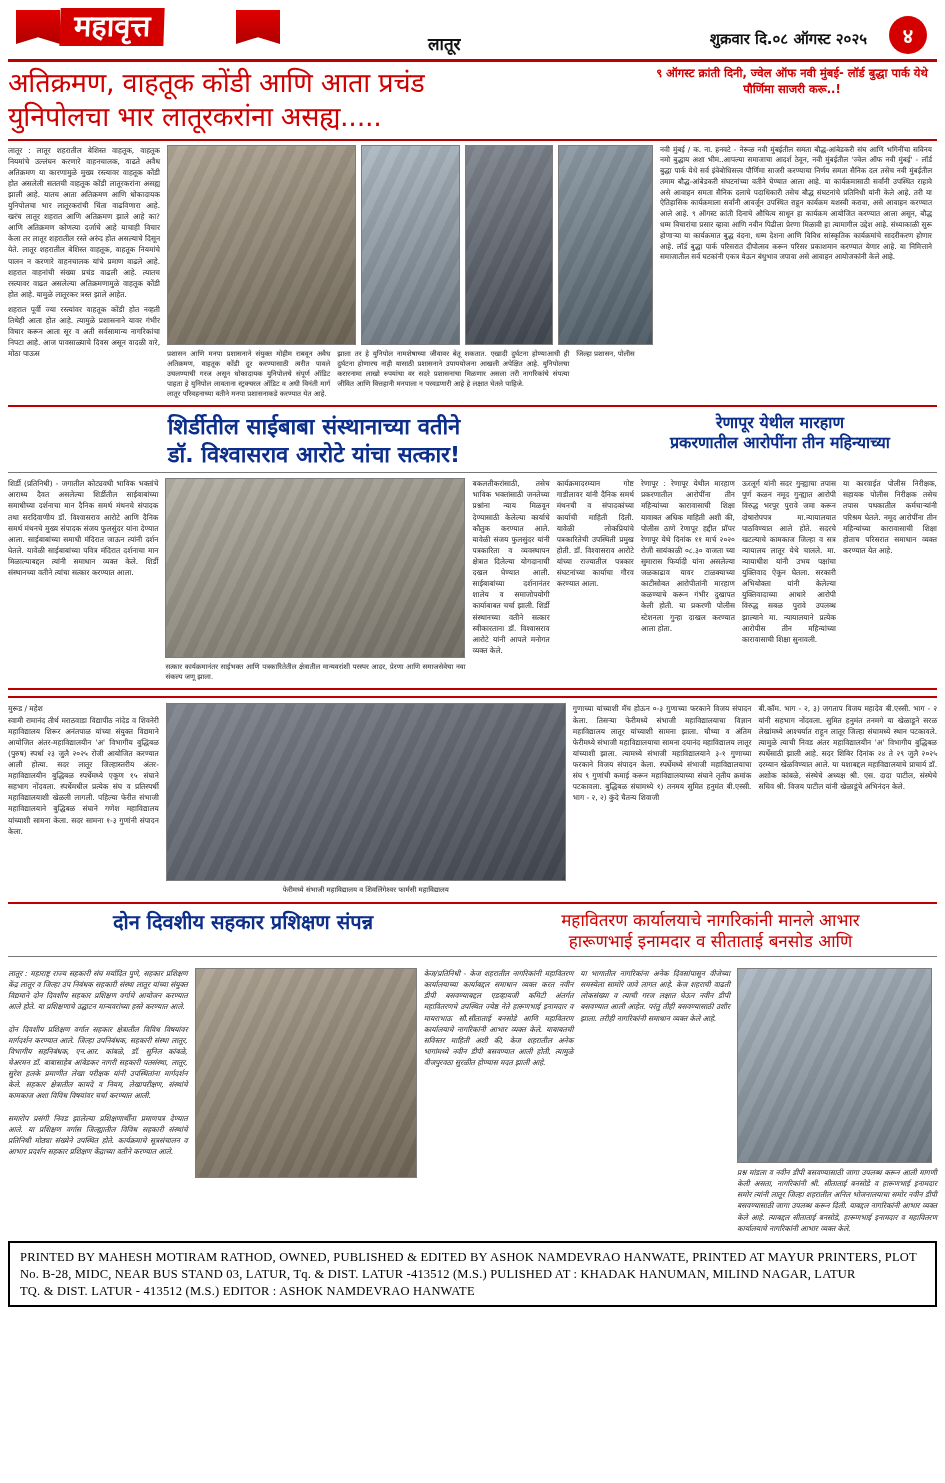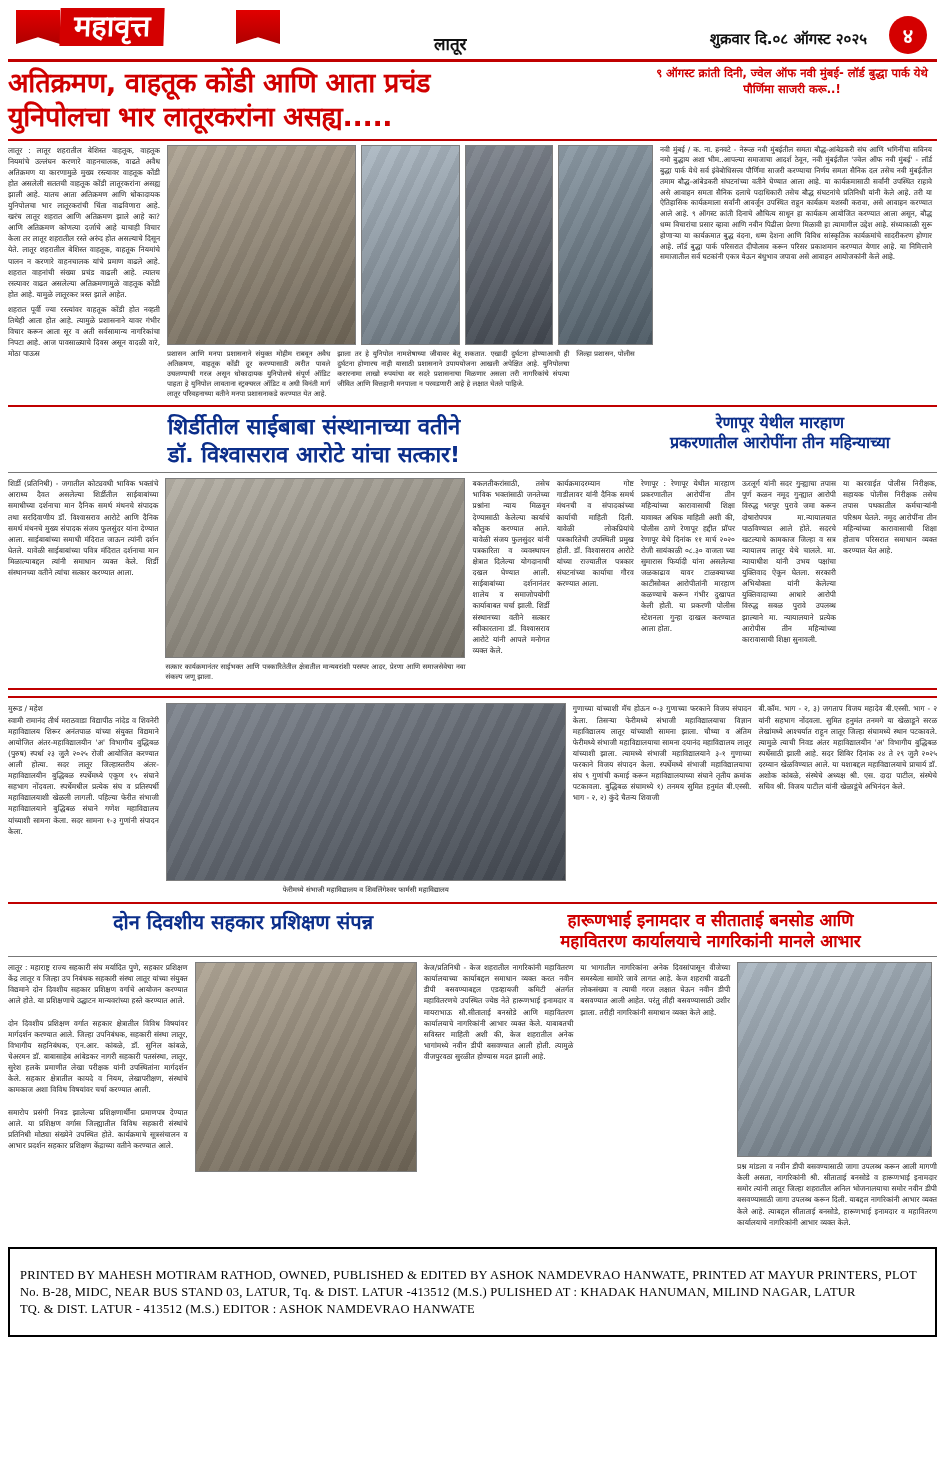--- a/index.html
+++ b/index.html
@@ -49,41 +49,40 @@
     width: 44px; height: 34px;
     background: linear-gradient(180deg,#e10000,#b00000);
   }
   .masthead-flag-left { left: 8px; clip-path: polygon(0 0,100% 0,100% 100%,50% 80%,0 100%); }
   .masthead-flag-right { left: 228px; clip-path: polygon(0 0,100% 0,100% 100%,50% 80%,0 100%); }
   .masthead-city {
     position: absolute;
     left: 420px; top: 26px;
     font-size: 17px; font-weight: bold;
     color: #111;
-    margin-left: 6px;
   }
   .masthead-date {
     position: absolute;
     right: 70px; top: 22px;
     font-size: 15px; font-weight: bold;
     color: #111;
   }
   .masthead-pageno {
     position: absolute;
     right: 10px; top: 10px;
     width: 38px; height: 38px;
     border-radius: 50%;
     background: #d40000;
     color: #fff;
     font-size: 20px; font-weight: bold;
     display: flex; align-items: center; justify-content: center;
   }
   .headline-red {
     color: #d00000;
-    font-weight: bold;
+    font-weight: normal;
     line-height: 1.25;
   }
   .headline-blue {
     color: #0b2e8a;
     font-weight: bold;
     line-height: 1.25;
   }
   .body-text {
     font-size: 7.4px;
     line-height: 1.5;
@@ -142,27 +141,27 @@
   
   .sec3 { margin-top: 6px; }
   .sec3-head { text-align: center; font-size: 26px; }
   .sec3-body { display: flex; gap: 7px; margin-top: 5px; }
 
   
   .sec4 { margin-top: 6px; }
   .sec4-heads { display: flex; gap: 10px; }
   .sec4-head-l { width: 470px; text-align: center; font-size: 20px; }
   .sec4-head-r { width: 445px; text-align: center; font-size: 17px; }
-  .sec4-body { display: flex; gap: 7px; margin-top: 5px; }
+  .sec4-body { display: flex; gap: 7px; margin-top: 11px; font-style: italic; }
 
   
   .footer {
-    margin-top: 19px;
+    margin-top: 7px;
     border: 2px solid #000;
-    padding: 18px 10px;
+    padding: 6px 10px;
     font-family: "Liberation Serif", serif;
     font-size: 12.5px;
     line-height: 1.35;
     letter-spacing: .2px;
   }
 
   
   .ph-banner { background: #6d7f8d; }
   .ph-warm { background: #9a8d78; }
   .ph-sky  { background: #97a6b3; }
@@ -295,22 +294,22 @@
   </div>
 
   <div style="border-top:2px solid #c00000;margin:6px 0 0 0;"></div>
 
   <div class="sec4">
     <div class="sec4-heads">
       <div class="sec4-head-l">
         <div class="headline-blue">दोन दिवशीय सहकार प्रशिक्षण संपन्न</div>
       </div>
       <div class="sec4-head-r">
+        <div class="headline-red">महावितरण कार्यालयाचे    नागरिकांनी मानले आभार</div>
         <div class="headline-red">हारूणभाई इनामदार व सीताताई बनसोड आणि</div>
-        <div class="headline-red">महावितरण कार्यालयाचे    नागरिकांनी मानले आभार</div>
       </div>
     </div>
 
     <div style="border-top:1px solid #777;margin:4px 0 4px 0;"></div>
 
     <div class="sec4-body">
       <div style="width:186px">
         <div class="body-text" style="white-space:pre-line">लातूर : महाराष्ट्र राज्य सहकारी संघ मर्यादित पुणे, सहकार प्रशिक्षण केंद्र लातूर व जिल्हा उप निबंधक सहकारी संस्था लातूर यांच्या संयुक्त विद्यमाने दोन दिवशीय सहकार प्रशिक्षण वर्गाचे आयोजन करण्यात आले होते. या प्रशिक्षणाचे उद्घाटन मान्यवरांच्या हस्ते करण्यात आले.
 
 दोन दिवशीय प्रशिक्षण वर्गात सहकार क्षेत्रातील विविध विषयांवर मार्गदर्शन करण्यात आले. जिल्हा उपनिबंधक, सहकारी संस्था लातूर, विभागीय सहनिबंधक, एन.आर. कांबळे, डॉ. सुनिल कांबळे, चेअरमन डॉ. बाबासाहेब आंबेडकर नागरी सहकारी पतसंस्था, लातूर, सुरेश हलके प्रमाणीत लेखा परीक्षक यांनी उपस्थितांना मार्गदर्शन केले. सहकार क्षेत्रातील कायदे व नियम, लेखापरीक्षण, संस्थांचे कामकाज अशा विविध विषयांवर चर्चा करण्यात आली.

